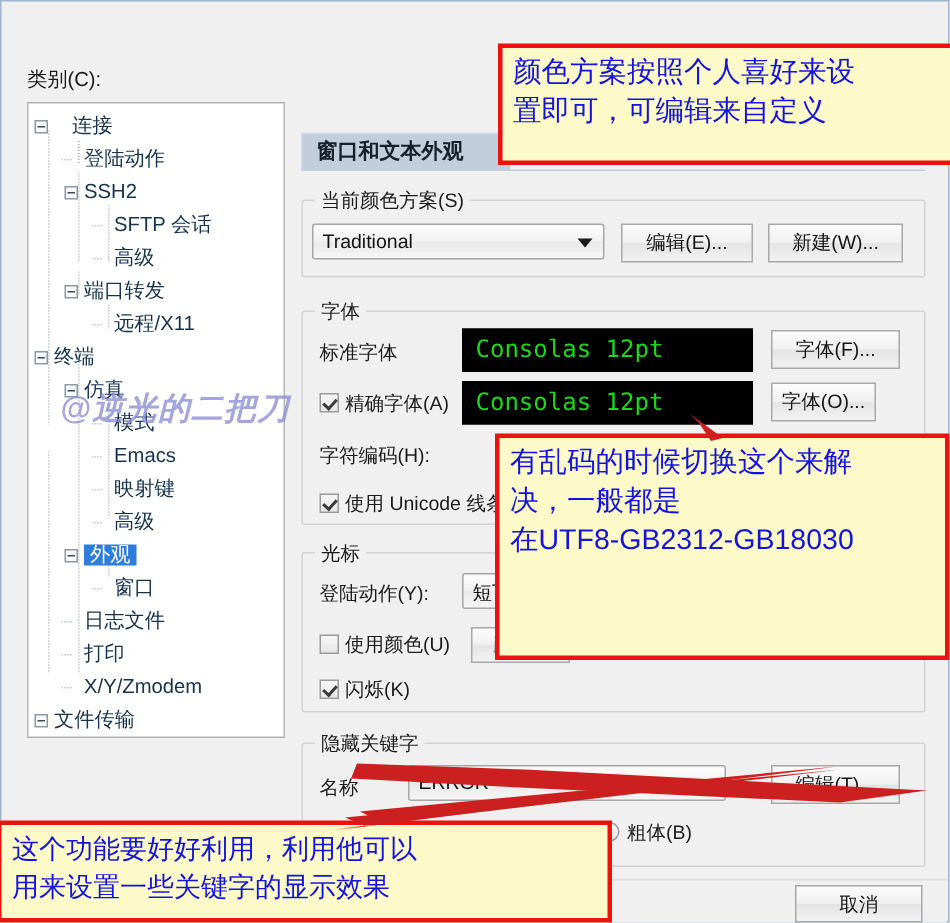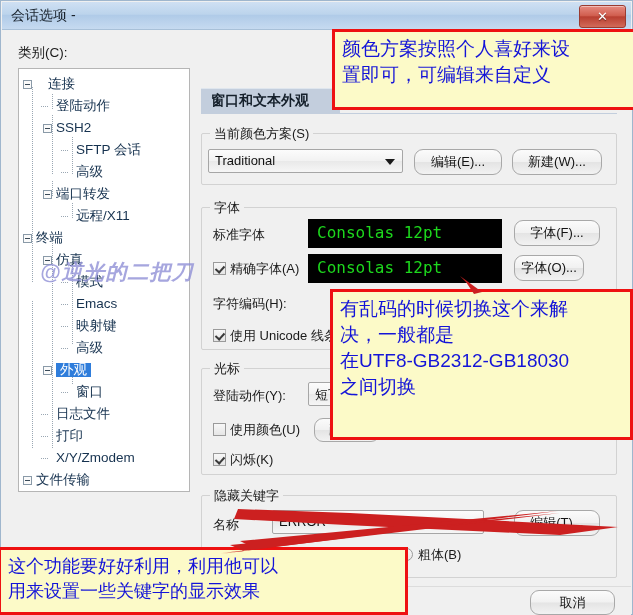--- a/index.html
+++ b/index.html
@@ -167,21 +167,21 @@
     width: 0; height: 0;
     border-left: 5px solid transparent;
     border-right: 5px solid transparent;
     border-top: 6px solid #1a1a1a;
   }
 
   .btn {
     position: absolute;
     background: linear-gradient(to bottom, #fbfbfb 0%, #f1f1f1 48%, #e4e4e4 52%, #f2f2f2 100%);
     border: 1px solid #a8a8a8;
-    border-radius: 9px;
+    border-radius: 0;
     box-sizing: border-box;
     font-size: 13px; color: #131313;
     text-align: center;
     cursor: pointer;
     white-space: nowrap;
   }
   .btn.default {
     border: 2px solid #3daee9;
     border-radius: 3px;
   }
@@ -257,26 +257,20 @@
   .anno.b3 { font-size: 18px; line-height: 25px; }
   .anno-line { display: block; }
 
   .arrow-svg { position: absolute; z-index: 45; pointer-events: none; }
 </style>
 </head>
 <body>
 
 <div class="window">
 
-  <div class="titlebar">
-    <div class="title-text">会话选项 -</div>
-    <div class="close-btn">
-      <div class="close-glyph">✕</div>
-    </div>
-  </div>
 
   <div class="dialog-body">
 
     <div class="cat-label">类别(C):</div>
 
     <div class="tree">
 
       <div class="dashv" style="left:13px; top:18px; height:196px;"></div>
       <div class="dashv" style="left:13px; top:232px; height:148px;"></div>
       <div class="dashv" style="left:33px; top:25px; height:16px;"></div>
@@ -405,21 +399,21 @@
 
   </div>
 
   <div class="footer">
     <div class="btn" style="left:528px; top:3px; width:85px; height:25px; line-height:23px;">取消</div>
   </div>
 </div>
 
 <div class="anno" id="anno-0" style="left:332px; top:29px; width:352px; height:81px;"><span class="anno-line">颜色方案按照个人喜好来设</span><span class="anno-line">置即可，可编辑来自定义</span></div>
 
-<div class="anno" id="anno-1" style="left:330px; top:289px; width:303px; height:151px;"><span class="anno-line">有乱码的时候切换这个来解</span><span class="anno-line">决，一般都是</span><span class="anno-line">在UTF8-GB2312-GB18030</span><span class="anno-line">之间切换</span></div>
+<div class="anno" id="anno-1" style="left:330px; top:289px; width:303px; height:151px;"><span class="anno-line">有乱码的时候切换这个来解</span><span class="anno-line">决，一般都是</span><span class="anno-line">在UTF8-GB2312-GB18030</span></div>
 
 <div class="anno b3" id="anno-2" style="left:-2px; top:547px; width:410px; height:68px;"><span class="anno-line">这个功能要好好利用，利用他可以</span><span class="anno-line">用来设置一些关键字的显示效果</span></div>
 
 <svg class="arrow-svg" style="left:460px; top:276px; width:60px; height:24px;" viewBox="0 0 60 24">
   <polygon points="0,0 22,16 14,18 6,6" fill="#cc2020"></polygon>
 </svg>
 
 <svg class="arrow-svg" style="left:200px; top:505px; width:420px; height:52px;" viewBox="0 0 420 52">
   <path d="M 418 22 L 150 8 L 38 4 L 34 14 L 146 20 L 360 30 Z" fill="#cc2020"></path>
   <path d="M 360 8 L 22 48 L 44 46 L 30 40 Z" fill="#cc2020"></path>

